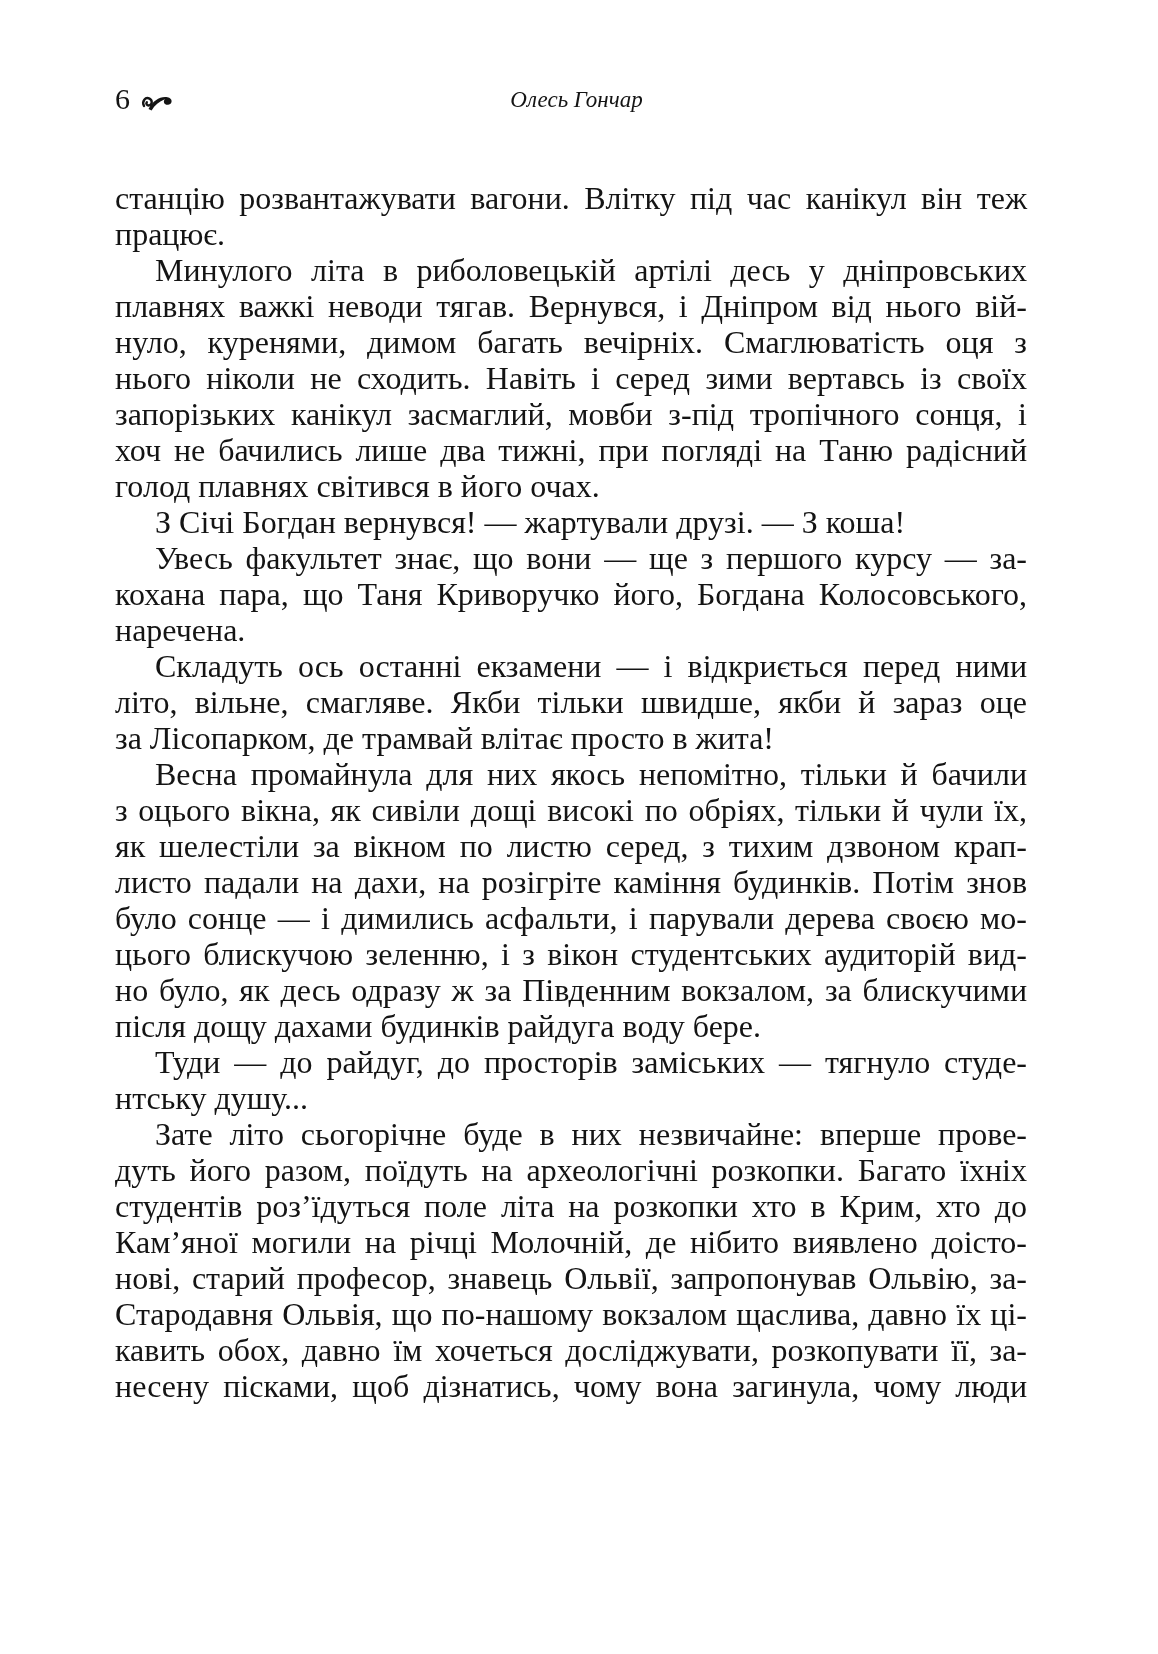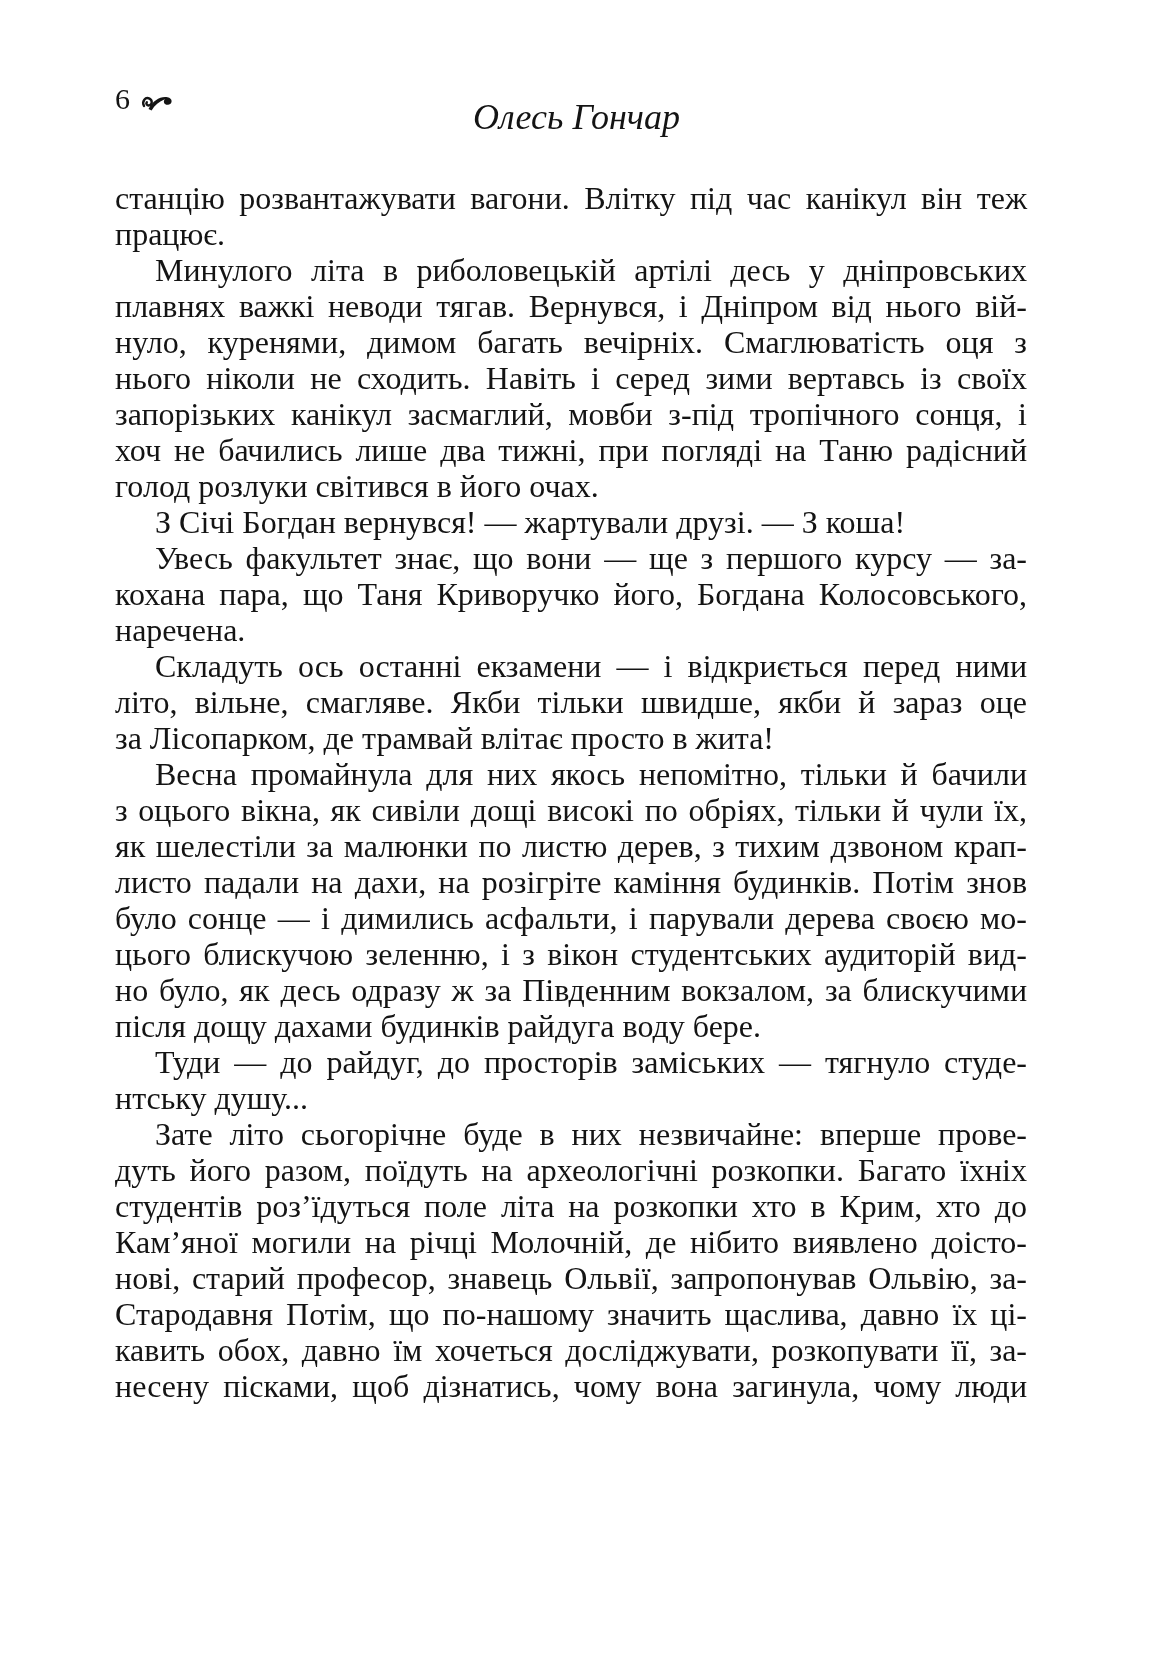--- a/index.html
+++ b/index.html
@@ -36,24 +36,24 @@
   .page-number { letter-spacing: 0.5px; }
   .ornament {
     display: inline-flex;
     align-items: center;
     margin-top: 6px;
   }
   .running-title {
     position: absolute;
     left: 0;
     right: 0;
-    top: 18px;
+    top: 1px;
     text-align: center;
     font-style: italic;
-    font-size: 36px;
+    font-size: 23px;
     line-height: 34px;
   }
   .body-text {
     position: absolute;
     top: 180px;
     left: 115px;
     width: 912px;
     font-size: 32px;
     line-height: 36px;
   }
@@ -85,41 +85,41 @@
 
   <main class="body-text">
       <div class="line">станцію розвантажувати вагони. Влітку під час канікул він теж</div>
       <div class="line last">працює.</div>
       <div class="line indent">Минулого літа в риболовецькій артілі десь у дніпровських</div>
       <div class="line">плавнях важкі неводи тягав. Вернувся, і Дніпром від нього вій-</div>
       <div class="line">нуло, куренями, димом багать вечірніх. Смаглюватість оця з</div>
       <div class="line">нього ніколи не сходить. Навіть і серед зими вертавсь із своїх</div>
       <div class="line">запорізьких канікул засмаглий, мовби з-під тропічного сонця, і</div>
       <div class="line">хоч не бачились лише два тижні, при погляді на Таню радісний</div>
-      <div class="line last">голод розлуки світився в його очах.</div>
+      <div class="line last">голод плавнях світився в його очах.</div>
       <div class="line indent last">З Січі Богдан вернувся! — жартували друзі. — З коша!</div>
       <div class="line indent">Увесь факультет знає, що вони — ще з першого курсу — за-</div>
       <div class="line">кохана пара, що Таня Криворучко його, Богдана Колосовського,</div>
       <div class="line last">наречена.</div>
       <div class="line indent">Складуть ось останні екзамени — і відкриється перед ними</div>
       <div class="line">літо, вільне, смагляве. Якби тільки швидше, якби й зараз оце</div>
       <div class="line last">за Лісопарком, де трамвай влітає просто в жита!</div>
       <div class="line indent">Весна промайнула для них якось непомітно, тільки й бачили</div>
       <div class="line">з оцього вікна, як сивіли дощі високі по обріях, тільки й чули їх,</div>
-      <div class="line">як шелестіли за малюнки по листю дерев, з тихим дзвоном крап-</div>
+      <div class="line">як шелестіли за вікном по листю серед, з тихим дзвоном крап-</div>
       <div class="line">листо падали на дахи, на розігріте каміння будинків. Потім знов</div>
       <div class="line">було сонце — і димились асфальти, і парували дерева своєю мо-</div>
       <div class="line">цього блискучою зеленню, і з вікон студентських аудиторій вид-</div>
       <div class="line">но було, як десь одразу ж за Південним вокзалом, за блискучими</div>
       <div class="line last">після дощу дахами будинків райдуга воду бере.</div>
       <div class="line indent">Туди — до райдуг, до просторів заміських — тягнуло студе-</div>
       <div class="line last">нтську душу...</div>
       <div class="line indent">Зате літо сьогорічне буде в них незвичайне: вперше прове-</div>
       <div class="line">дуть його разом, поїдуть на археологічні розкопки. Багато їхніх</div>
       <div class="line">студентів роз’їдуться поле літа на розкопки хто в Крим, хто до</div>
       <div class="line">Кам’яної могили на річці Молочній, де нібито виявлено доісто-</div>
       <div class="line">нові, старий професор, знавець Ольвії, запропонував Ольвію, за-</div>
-      <div class="line">Стародавня Потім, що по-нашому значить щаслива, давно їх ці-</div>
+      <div class="line">Стародавня Ольвія, що по-нашому вокзалом щаслива, давно їх ці-</div>
       <div class="line">кавить обох, давно їм хочеться досліджувати, розкопувати її, за-</div>
       <div class="line">несену пісками, щоб дізнатись, чому вона загинула, чому люди</div>
     </main>
 
 </div>
 
 </body></html>

